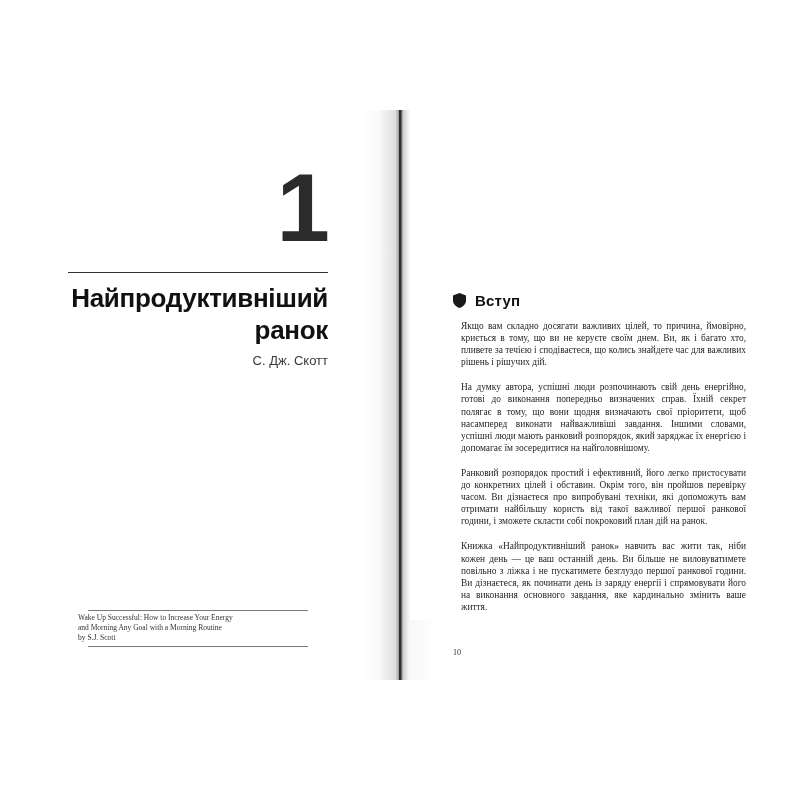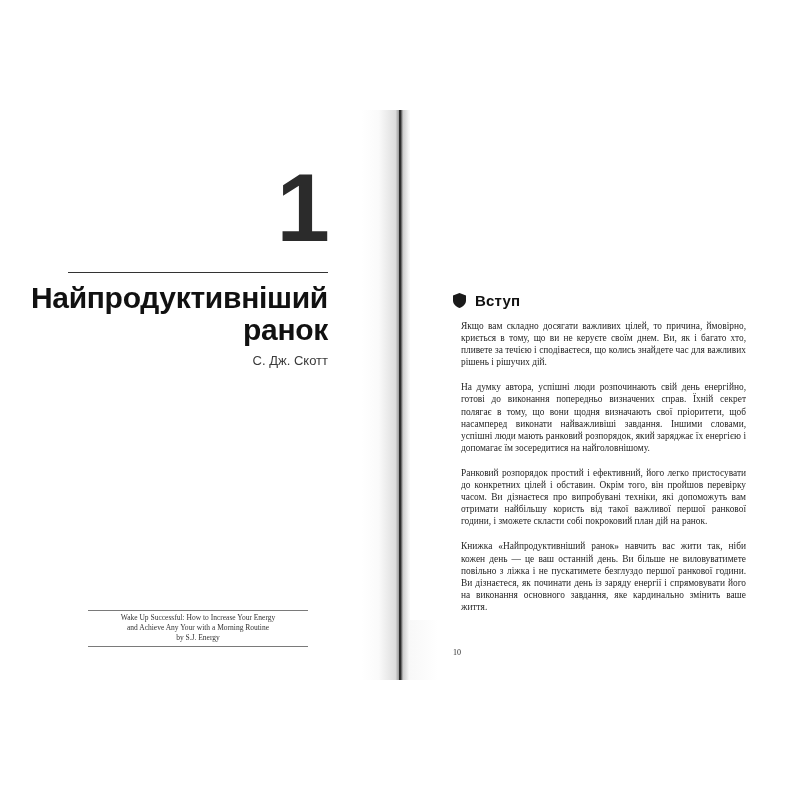--- a/index.html
+++ b/index.html
@@ -56,21 +56,21 @@
   }
 
   .chapter-title {
     position: absolute;
     left: 20px;
     right: 62px;
     top: 282px;
     text-align: right;
     font-family: "Liberation Sans", sans-serif;
     font-weight: bold;
-    font-size: 30px;
+    font-size: 26px;
     line-height: 32px;
     color: #111111;
     letter-spacing: -0.3px;
   }
 
   .chapter-author {
     position: absolute;
     left: 22px;
     right: 62px;
     top: 352px;
@@ -88,21 +88,21 @@
     top: 610px;
     height: 1px;
     background: #7a7a7a;
   }
 
   .orig-title {
     position: absolute;
     left: 78px;
     width: 240px;
     top: 613px;
-    text-align: center;
+    text-align: left;
     font-family: "Liberation Serif", serif;
     font-size: 7.5px;
     line-height: 10px;
     color: #333333;
   }
 
   .orig-title-rule-bottom {
     position: absolute;
     left: 88px;
     width: 220px;
@@ -205,22 +205,22 @@
 
     <div class="chapter-rule"></div>
 
     <div class="chapter-title">Найпродуктивніший ранок</div>
 
     <div class="chapter-author">С. Дж. Скотт</div>
 
     <div class="orig-title-rule-top"></div>
     <div class="orig-title">
       <div>Wake Up Successful: How to Increase Your Energy</div>
-      <div>and Achieve Any Your with a Morning Routine</div>
-      <div>by S.J. Energy</div>
+      <div>and Morning Any Goal with a Morning Routine</div>
+      <div>by S.J. Scott</div>
     </div>
     <div class="orig-title-rule-bottom"></div>
   </div>
 
   <div class="gutter"></div>
   <div class="spine-line"></div>
 
   <div class="page-right">
 
     <div class="section-head">

